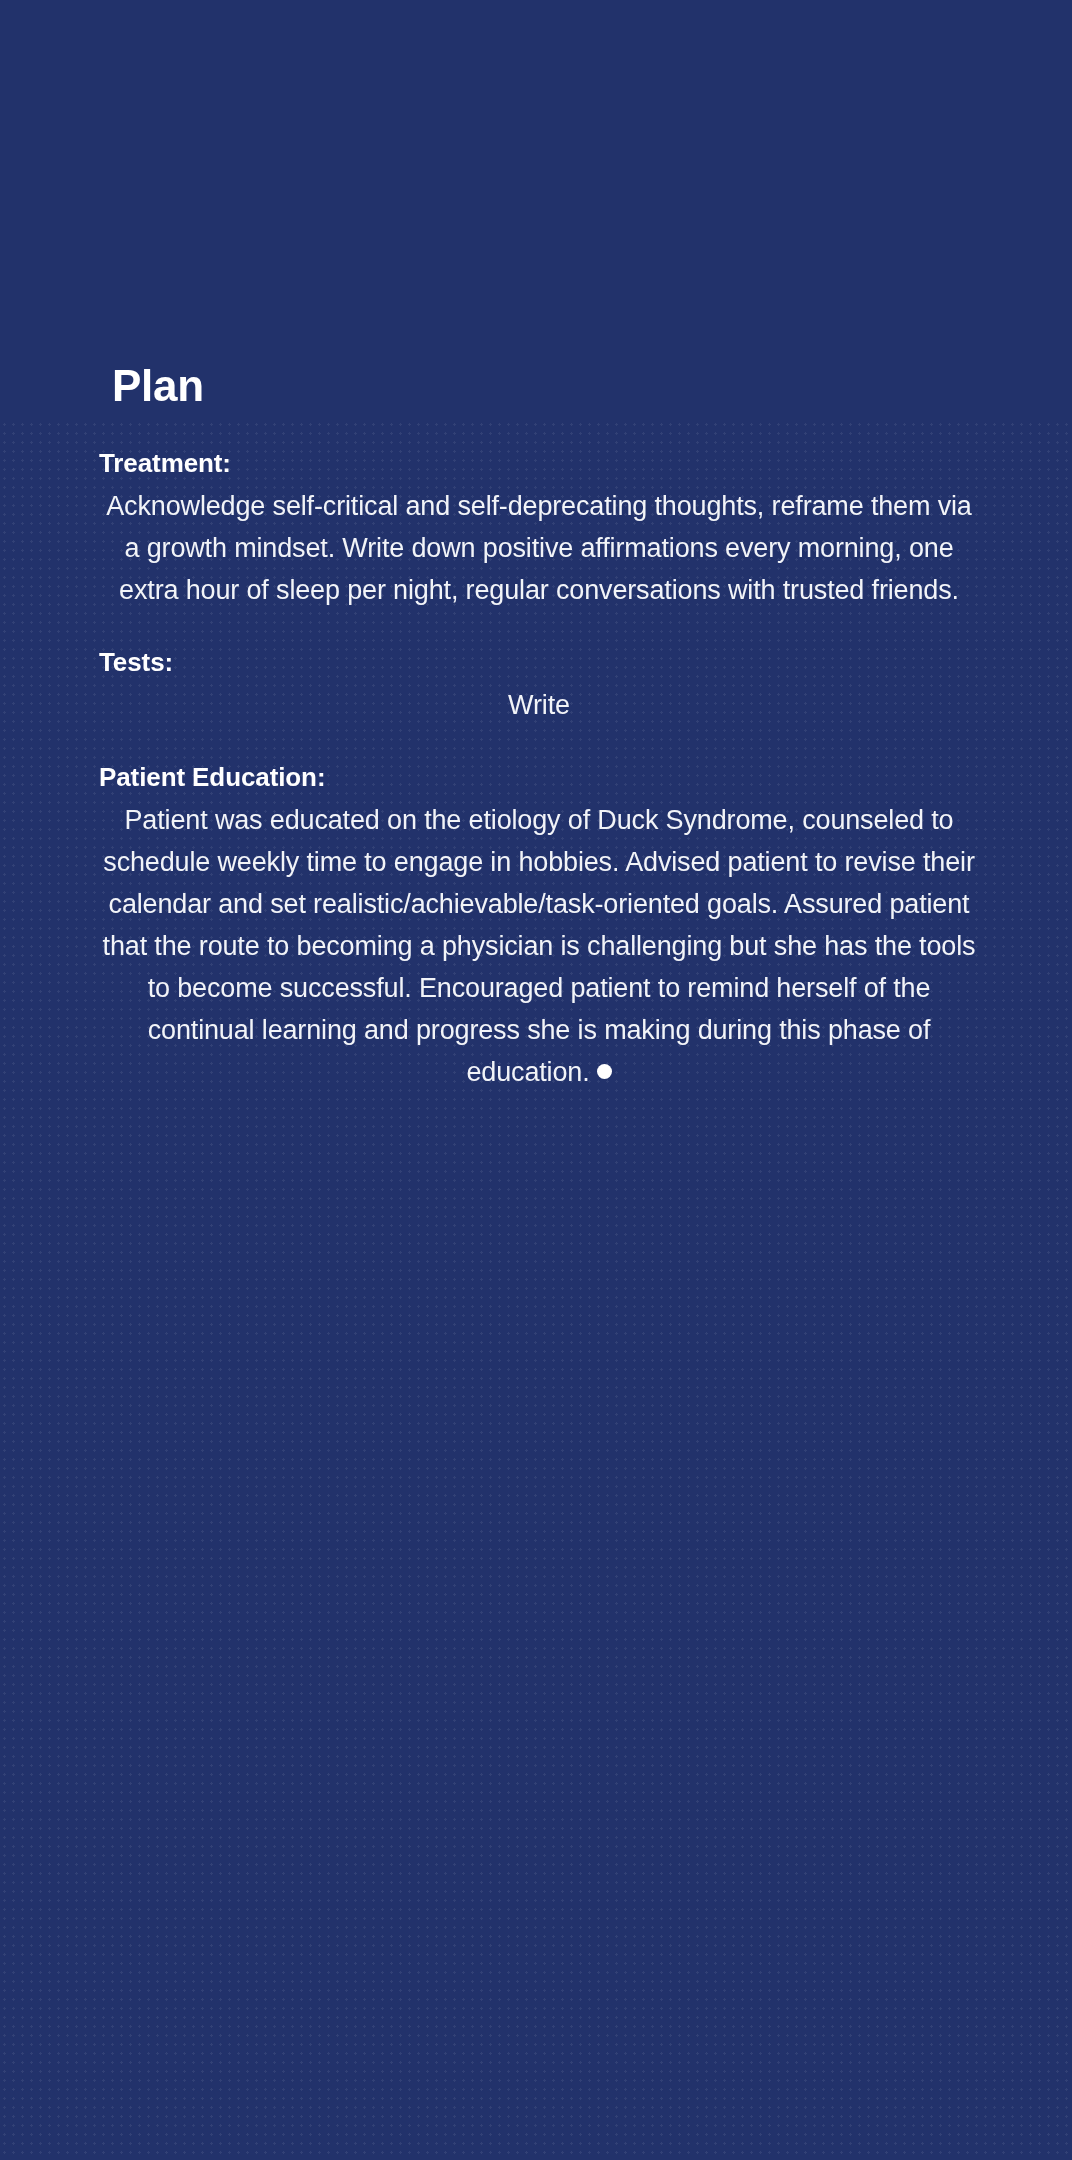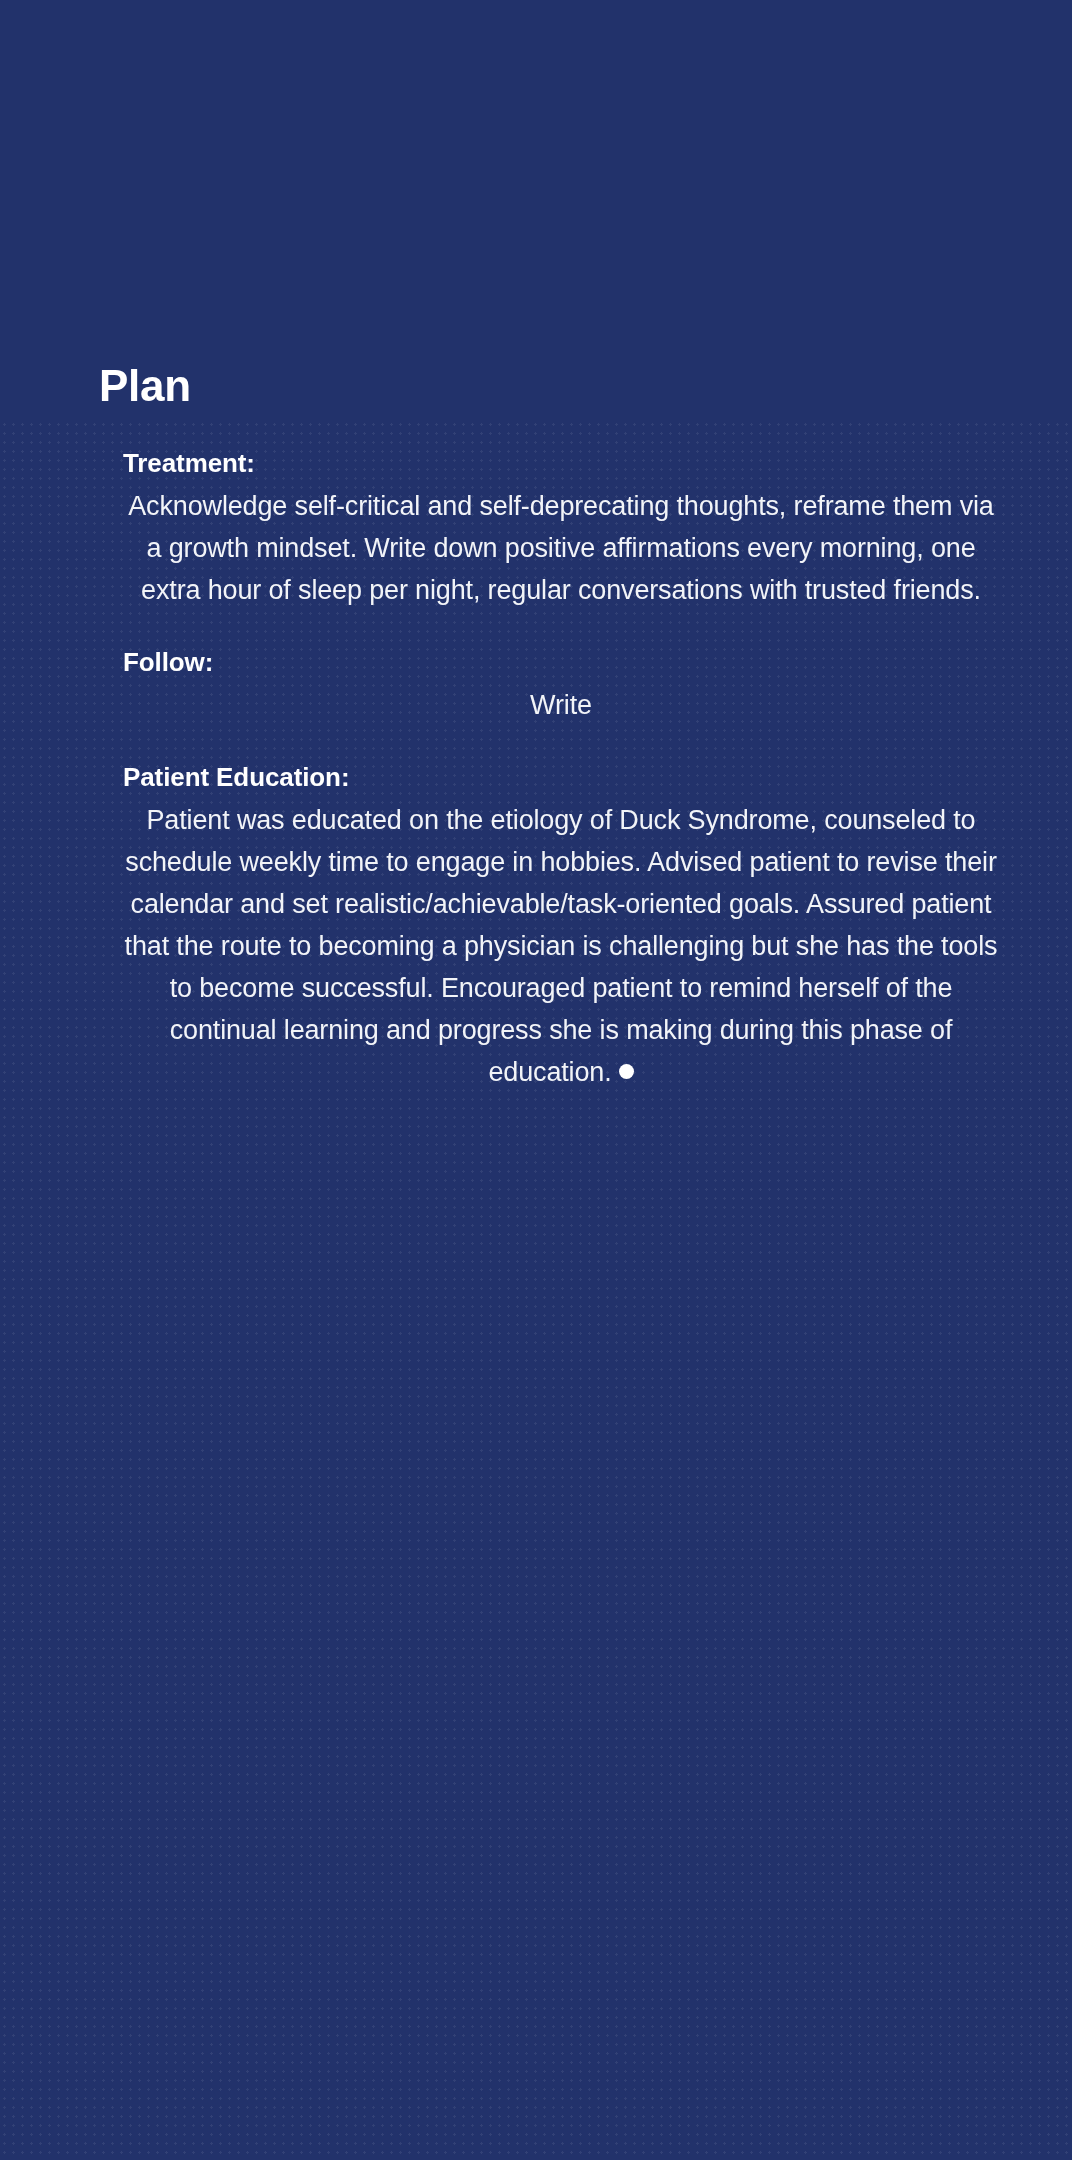--- a/index.html
+++ b/index.html
@@ -45,26 +45,25 @@
     top: 362px;
     width: 900px;
   }
 
   .section-title {
     color: #ffffff;
     font-size: 44px;
     font-weight: bold;
     line-height: 1.08;
     letter-spacing: -0.3px;
-    margin: 0 0 38px 0;
+    margin: 0 0 38px 13px;
   }
 
   .block {
     margin-bottom: 36px;
-    margin-left: 24px;
   }
 
   .block:last-child {
     margin-bottom: 0;
   }
 
   .block-label {
     color: #ffffff;
     font-size: 26px;
     font-weight: bold;
@@ -104,21 +103,21 @@
   <div class="content">
 
     <h1 class="section-title">Plan</h1>
 
     <div class="block">
       <div class="block-label">Treatment:</div>
       <p class="block-body">Acknowledge self-critical and self-deprecating thoughts, reframe them via a growth mindset. Write down positive affirmations every morning, one extra hour of sleep per night, regular conversations with trusted friends.</p>
     </div>
 
     <div class="block">
-      <div class="block-label">Follow:</div>
+      <div class="block-label">Tests:</div>
       <p class="block-body">Write</p>
     </div>
 
     <div class="block">
     </div>
 
     <div class="block">
       <div class="block-label">Patient Education:</div>
       <p class="block-body"><span>Patient was educated on the etiology of Duck Syndrome, counseled to schedule weekly time to engage in hobbies. Advised patient to revise their calendar and set realistic/achievable/task-oriented goals. Assured patient that the route to becoming a physician is challenging but she has the tools to become successful. Encouraged patient to remind herself of the continual learning and progress she is making during this phase of education.</span><span class="end-dot"></span></p>
     </div>

